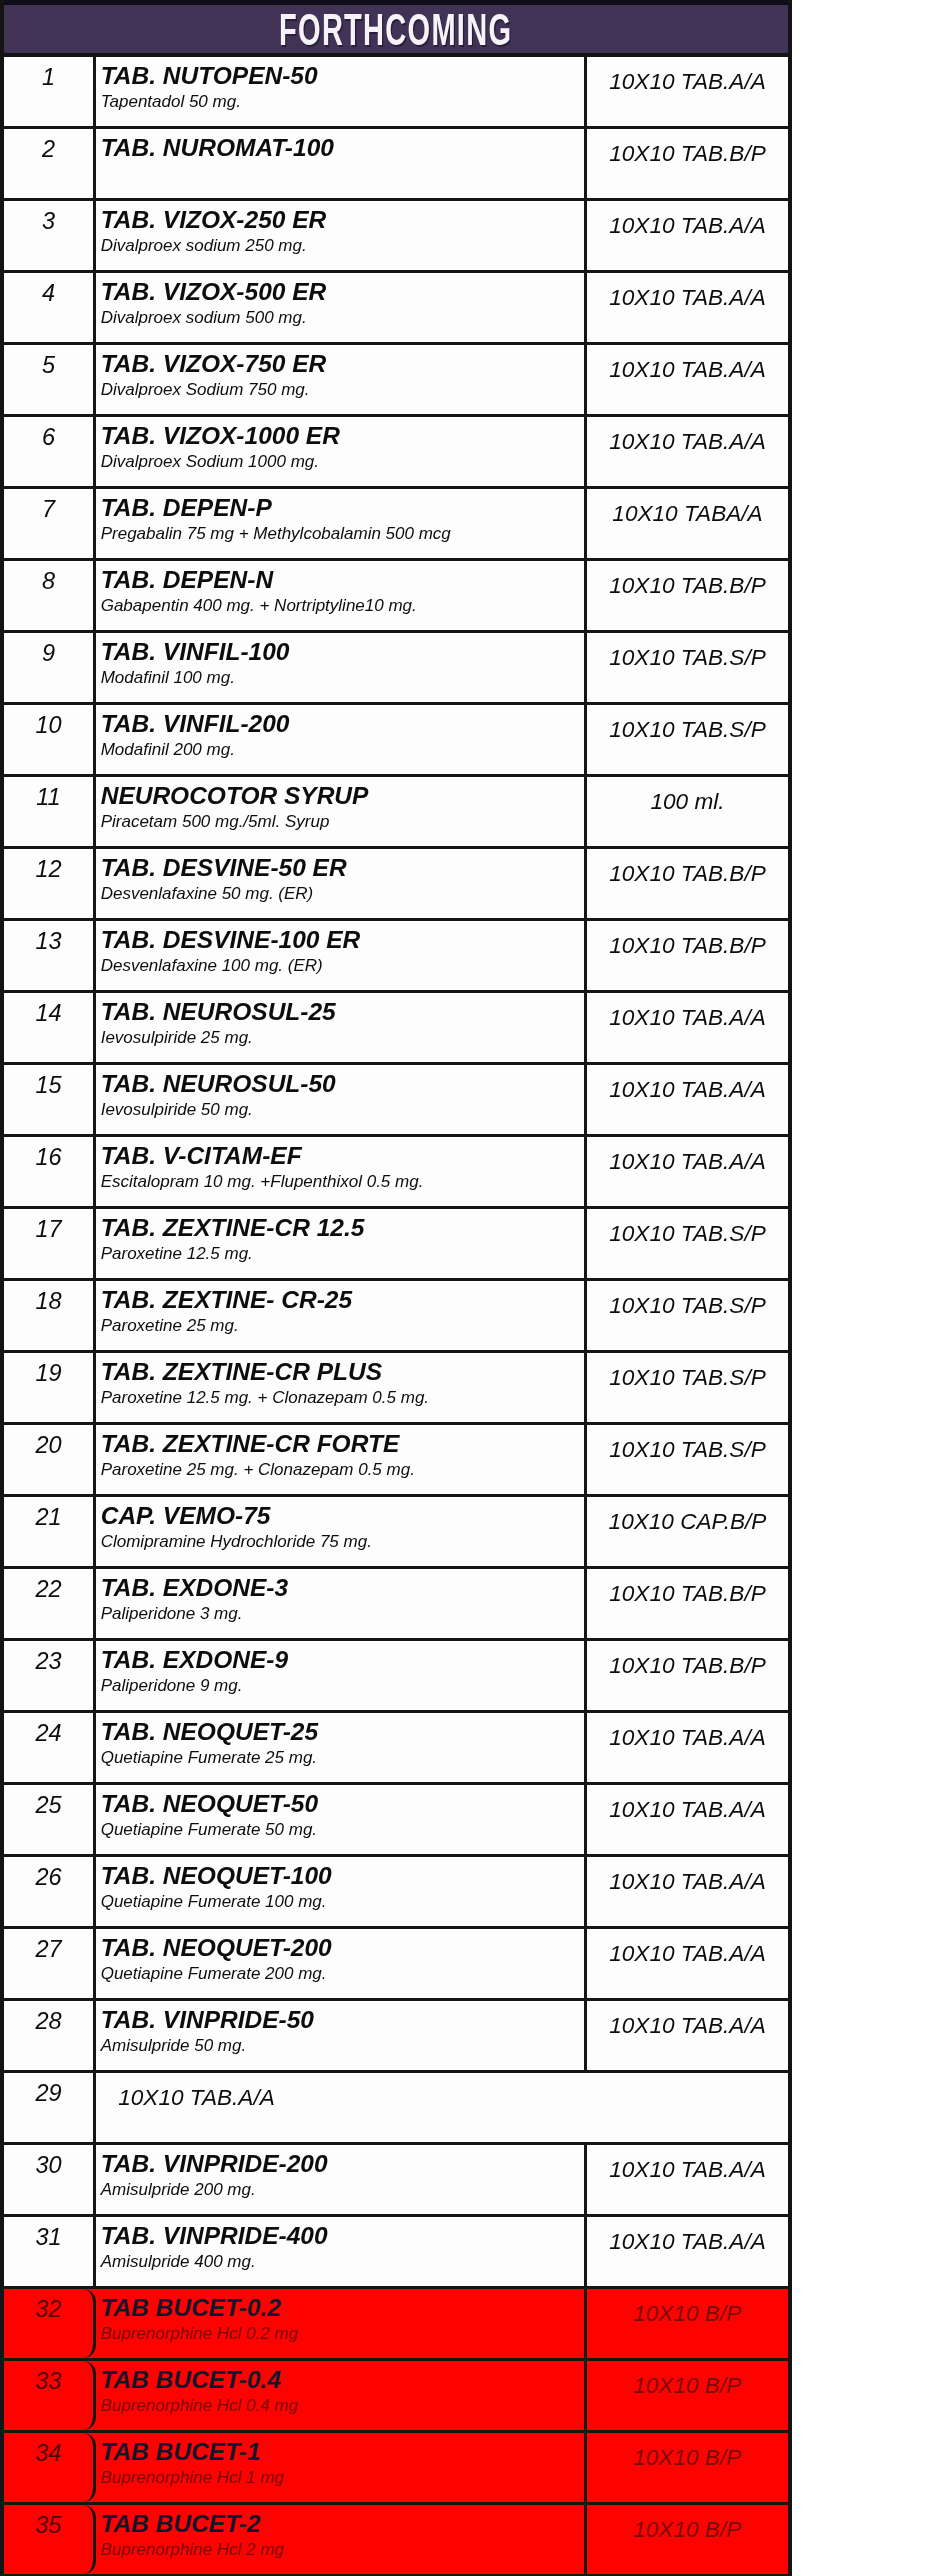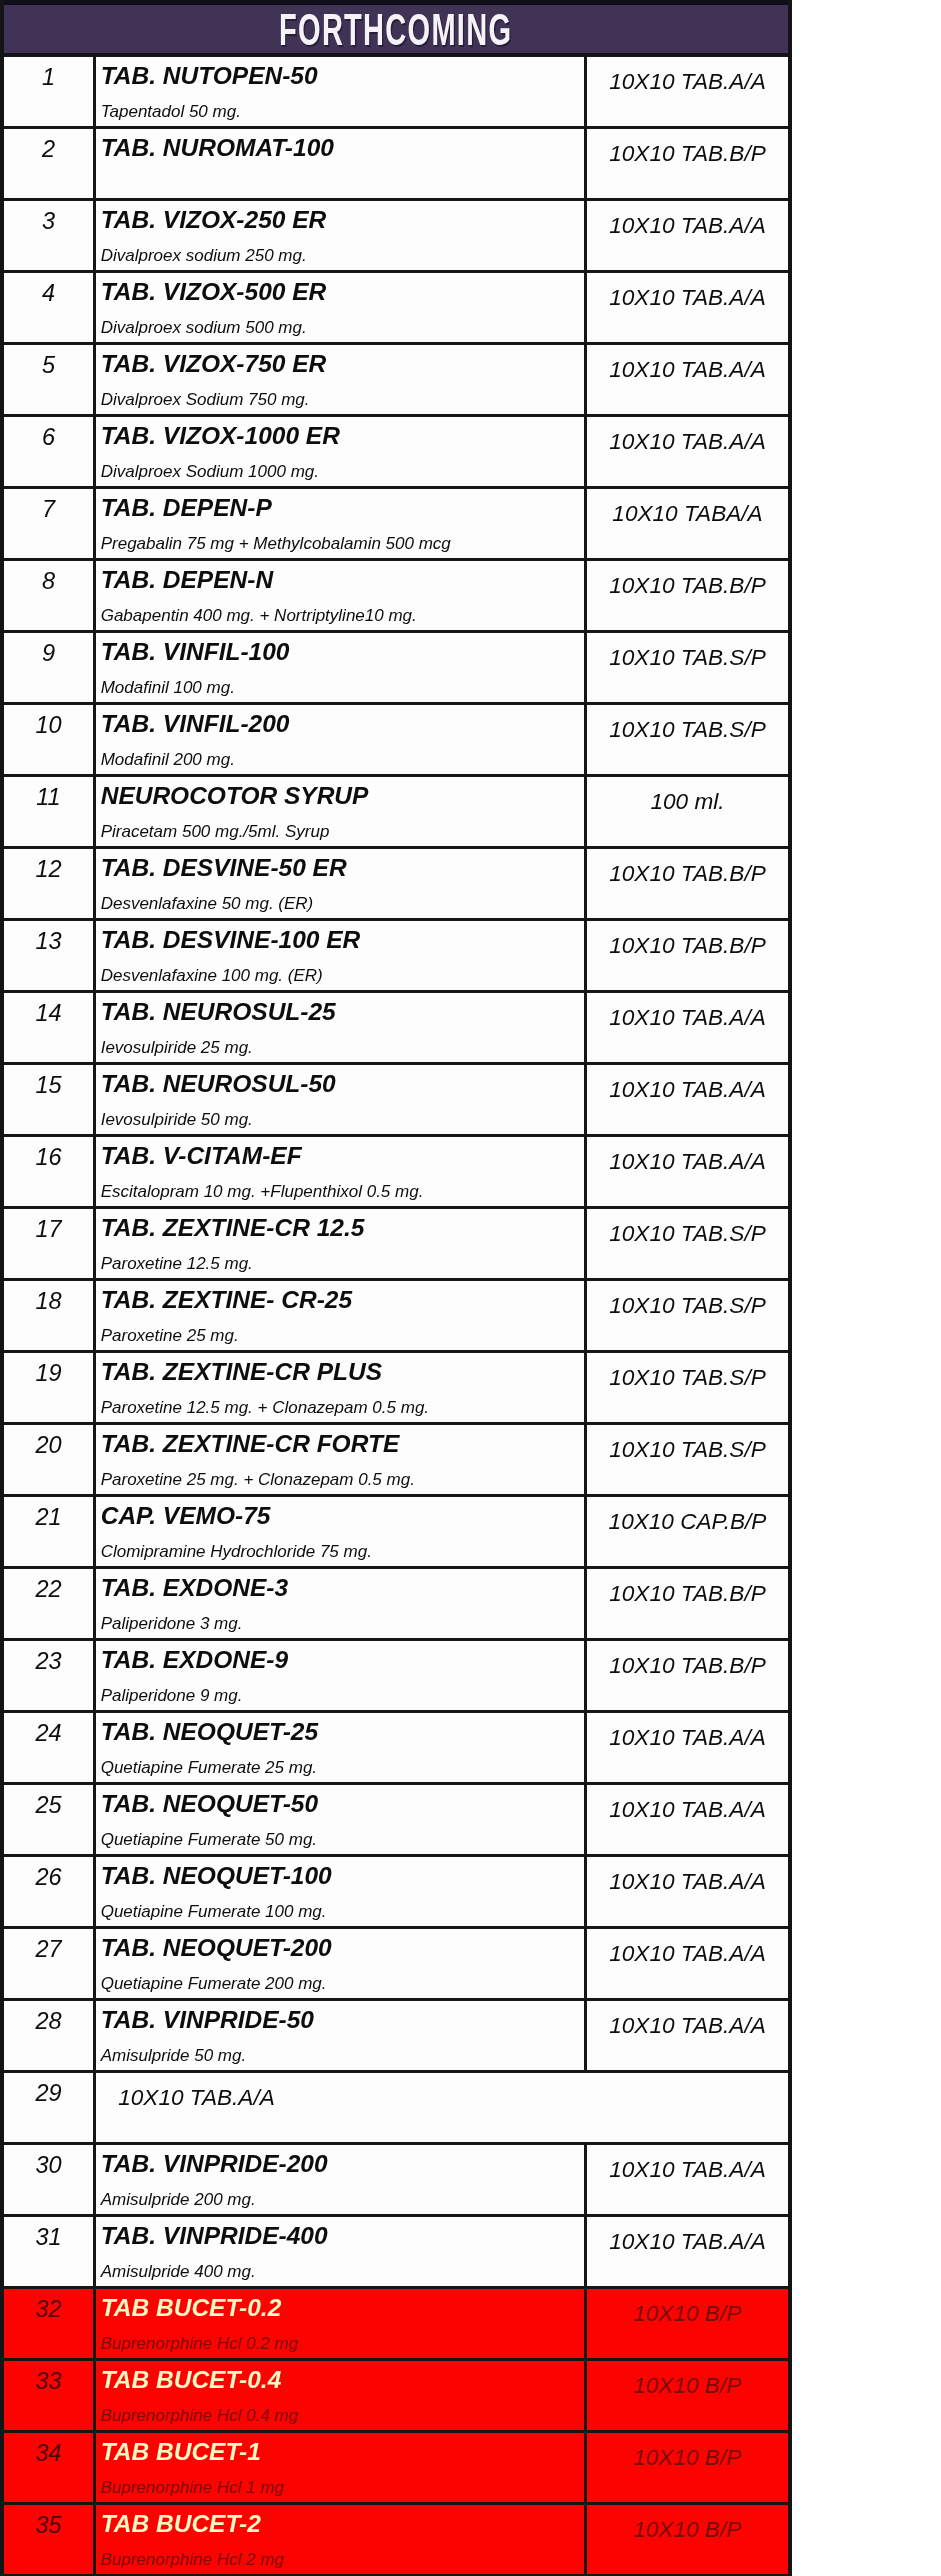--- a/index.html
+++ b/index.html
@@ -25,37 +25,37 @@
     height:72px;display:flex;background:#fdfdfd;
     border-bottom:3.8px solid #161616;color:#0d0d0d;
   }
   .c-num{
     width:92px;border-right:3.8px solid #161616;flex:none;
     display:flex;justify-content:center;align-items:flex-start;
     padding-top:7.5px;font-style:italic;font-size:23.5px;line-height:25.4px;
   }
   .c-prod{
     flex:1;border-right:3.8px solid #161616;min-width:0;
-    display:flex;flex-direction:column;justify-content:space-between;
+    display:flex;flex-direction:column;justify-content:flex-start;
     padding:4.7px 7.5px 2.8px 4.7px;
   }
   .p-name{
     font-weight:700;font-style:italic;font-size:24.5px;line-height:28px;
     white-space:nowrap;
   }
   .p-comp{
     font-style:italic;font-size:17px;line-height:23.5px;white-space:nowrap;
   }
   .c-pack{
     width:201px;flex:none;text-align:center;padding-top:13px;
     font-style:italic;font-size:22.6px;line-height:24.5px;
   }
   .row.highlight{background:var(--hl-bg,#fc0200);}
-  .row.highlight .p-name{color:#fef9c3;}
-  .row.highlight .c-num{color:var(--hl-num,#4a0603);}
+  .row.highlight .p-name{color:#0f172a;}
+  .row.highlight .c-num{color:var(--hl-num,#4a0603);border-radius:13px;}
   .row.highlight .p-comp,
   .row.highlight .c-pack{color:var(--hl-text,#730d07);}
 </style>
 </head>
 <body>
 
 <div class="page">
   <div class="header-band">
     <span class="header-title">FORTHCOMING</span>
   </div>

